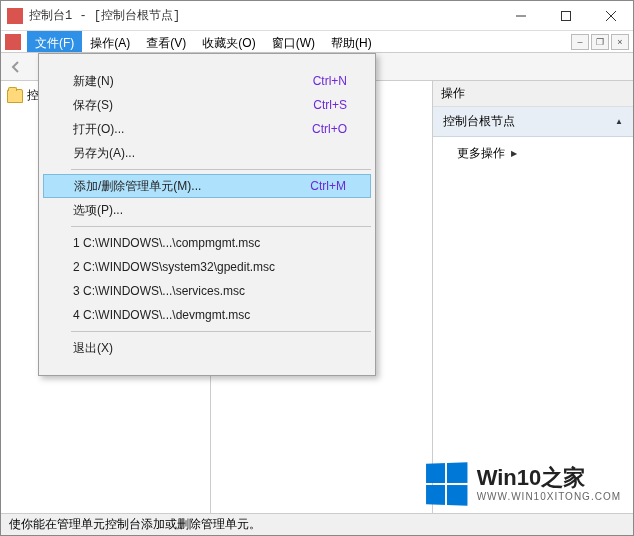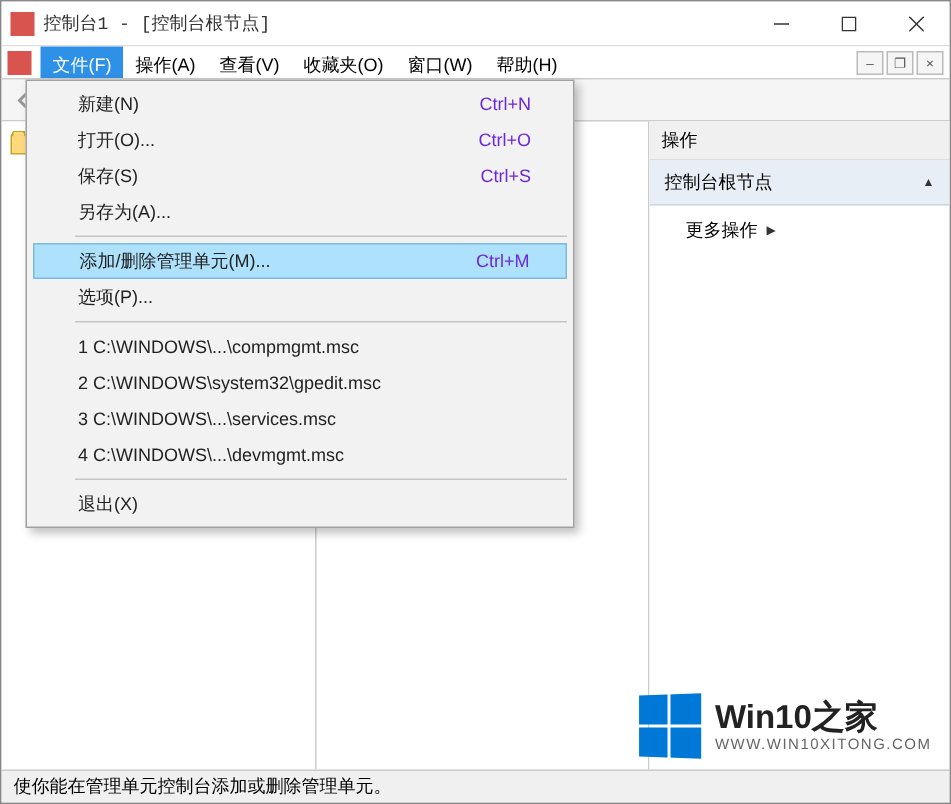--- a/index.html
+++ b/index.html
@@ -141,28 +141,28 @@
     padding:8px 24px;
     font-size:12px;
     display:flex;
     align-items:center;
     gap:6px;
   }
   .tri { font-size:8px; color:#333; }
   
   .dropdown {
     position: absolute;
-    left: 16px;
+    left: 37px;
     top: 52px;
-    width: 366px;
+    width: 338px;
     background: #f2f2f2;
     border: 1px solid #a0a0a0;
     box-shadow: 3px 3px 6px rgba(0,0,0,0.25);
     z-index: 50;
-    padding: 3px 2px;
+    padding: 15px 2px;
   }
   .dd-row {
     display: flex;
     align-items: center;
     height: 24px;
     padding: 0 26px 0 32px;
     cursor: default;
     color:#222;
   }
   .dd-row .lbl { flex:1; }
@@ -309,26 +309,26 @@
     </div>
   </div>
 </div>
 
 <div class="dropdown">
   <div class="dd-row">
     <span class="lbl">新建(N)</span>
     <span class="sc">Ctrl+N</span>
   </div>
   <div class="dd-row">
+    <span class="lbl">保存(S)</span>
+    <span class="sc">Ctrl+S</span>
+  </div>
+  <div class="dd-row">
     <span class="lbl">打开(O)...</span>
     <span class="sc">Ctrl+O</span>
-  </div>
-  <div class="dd-row">
-    <span class="lbl">保存(S)</span>
-    <span class="sc">Ctrl+S</span>
   </div>
   <div class="dd-row">
     <span class="lbl">另存为(A)...</span>
     <span class="sc"></span>
   </div>
   <div class="dd-sep"></div>
   <div class="dd-row highlight highlight-box">
     <span class="lbl">添加/删除管理单元(M)...</span>
     <span class="sc">Ctrl+M</span>
   </div>

